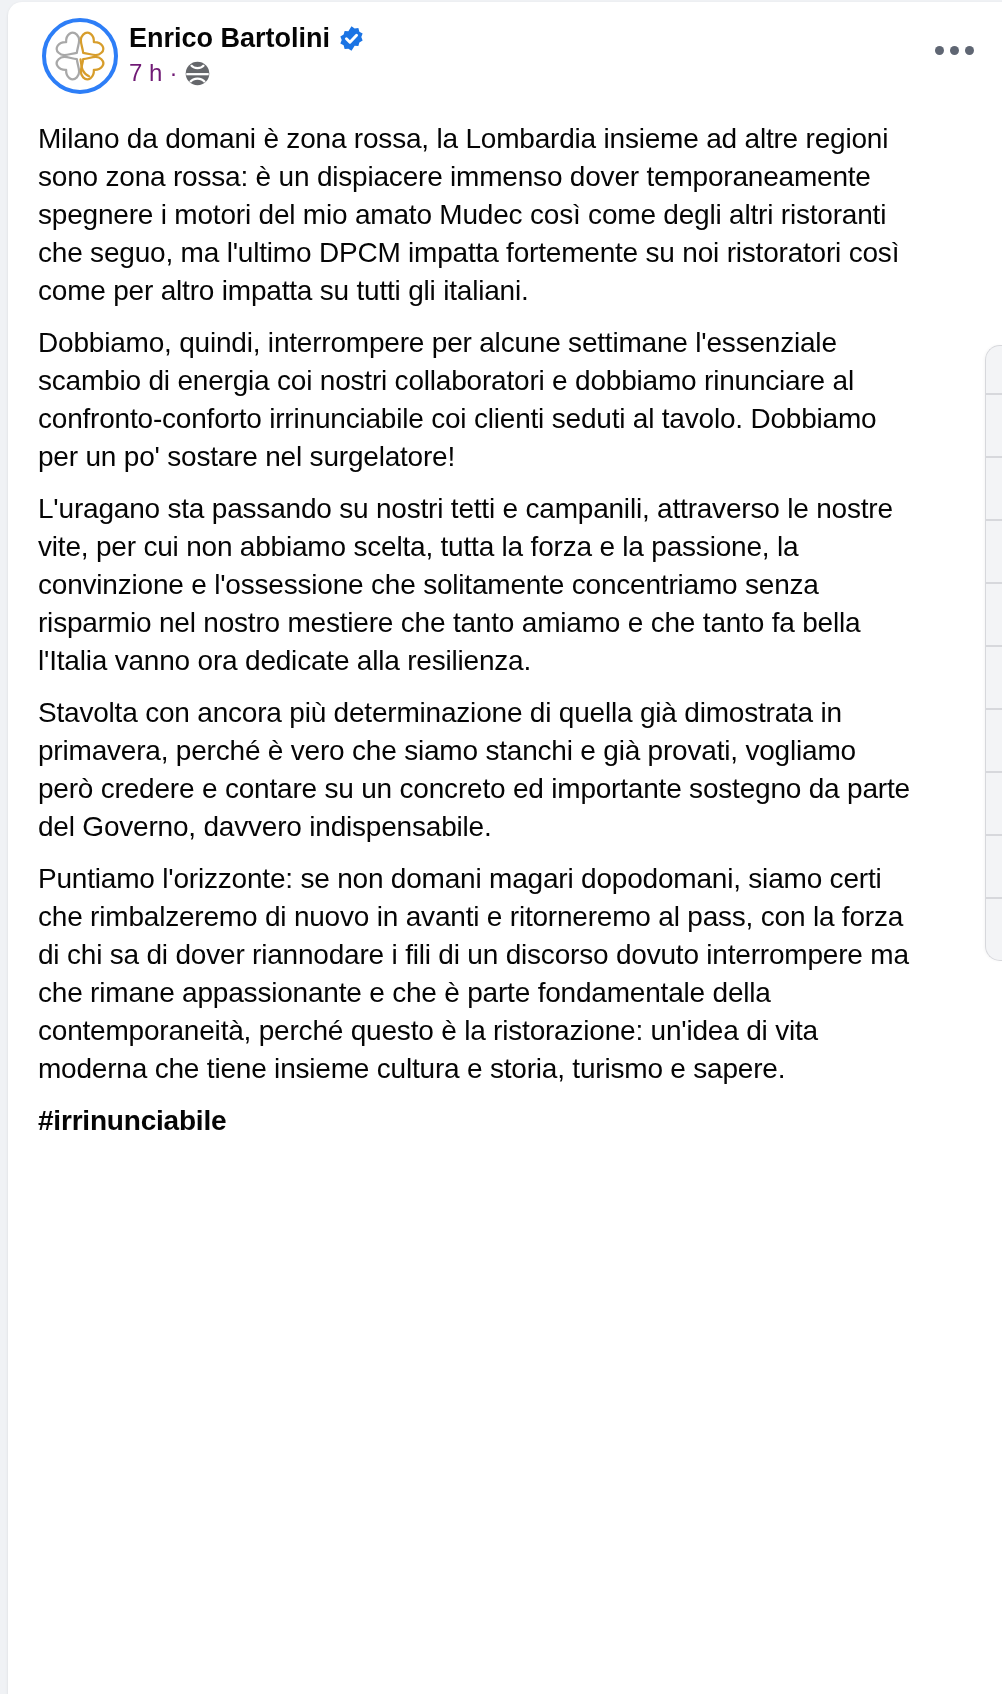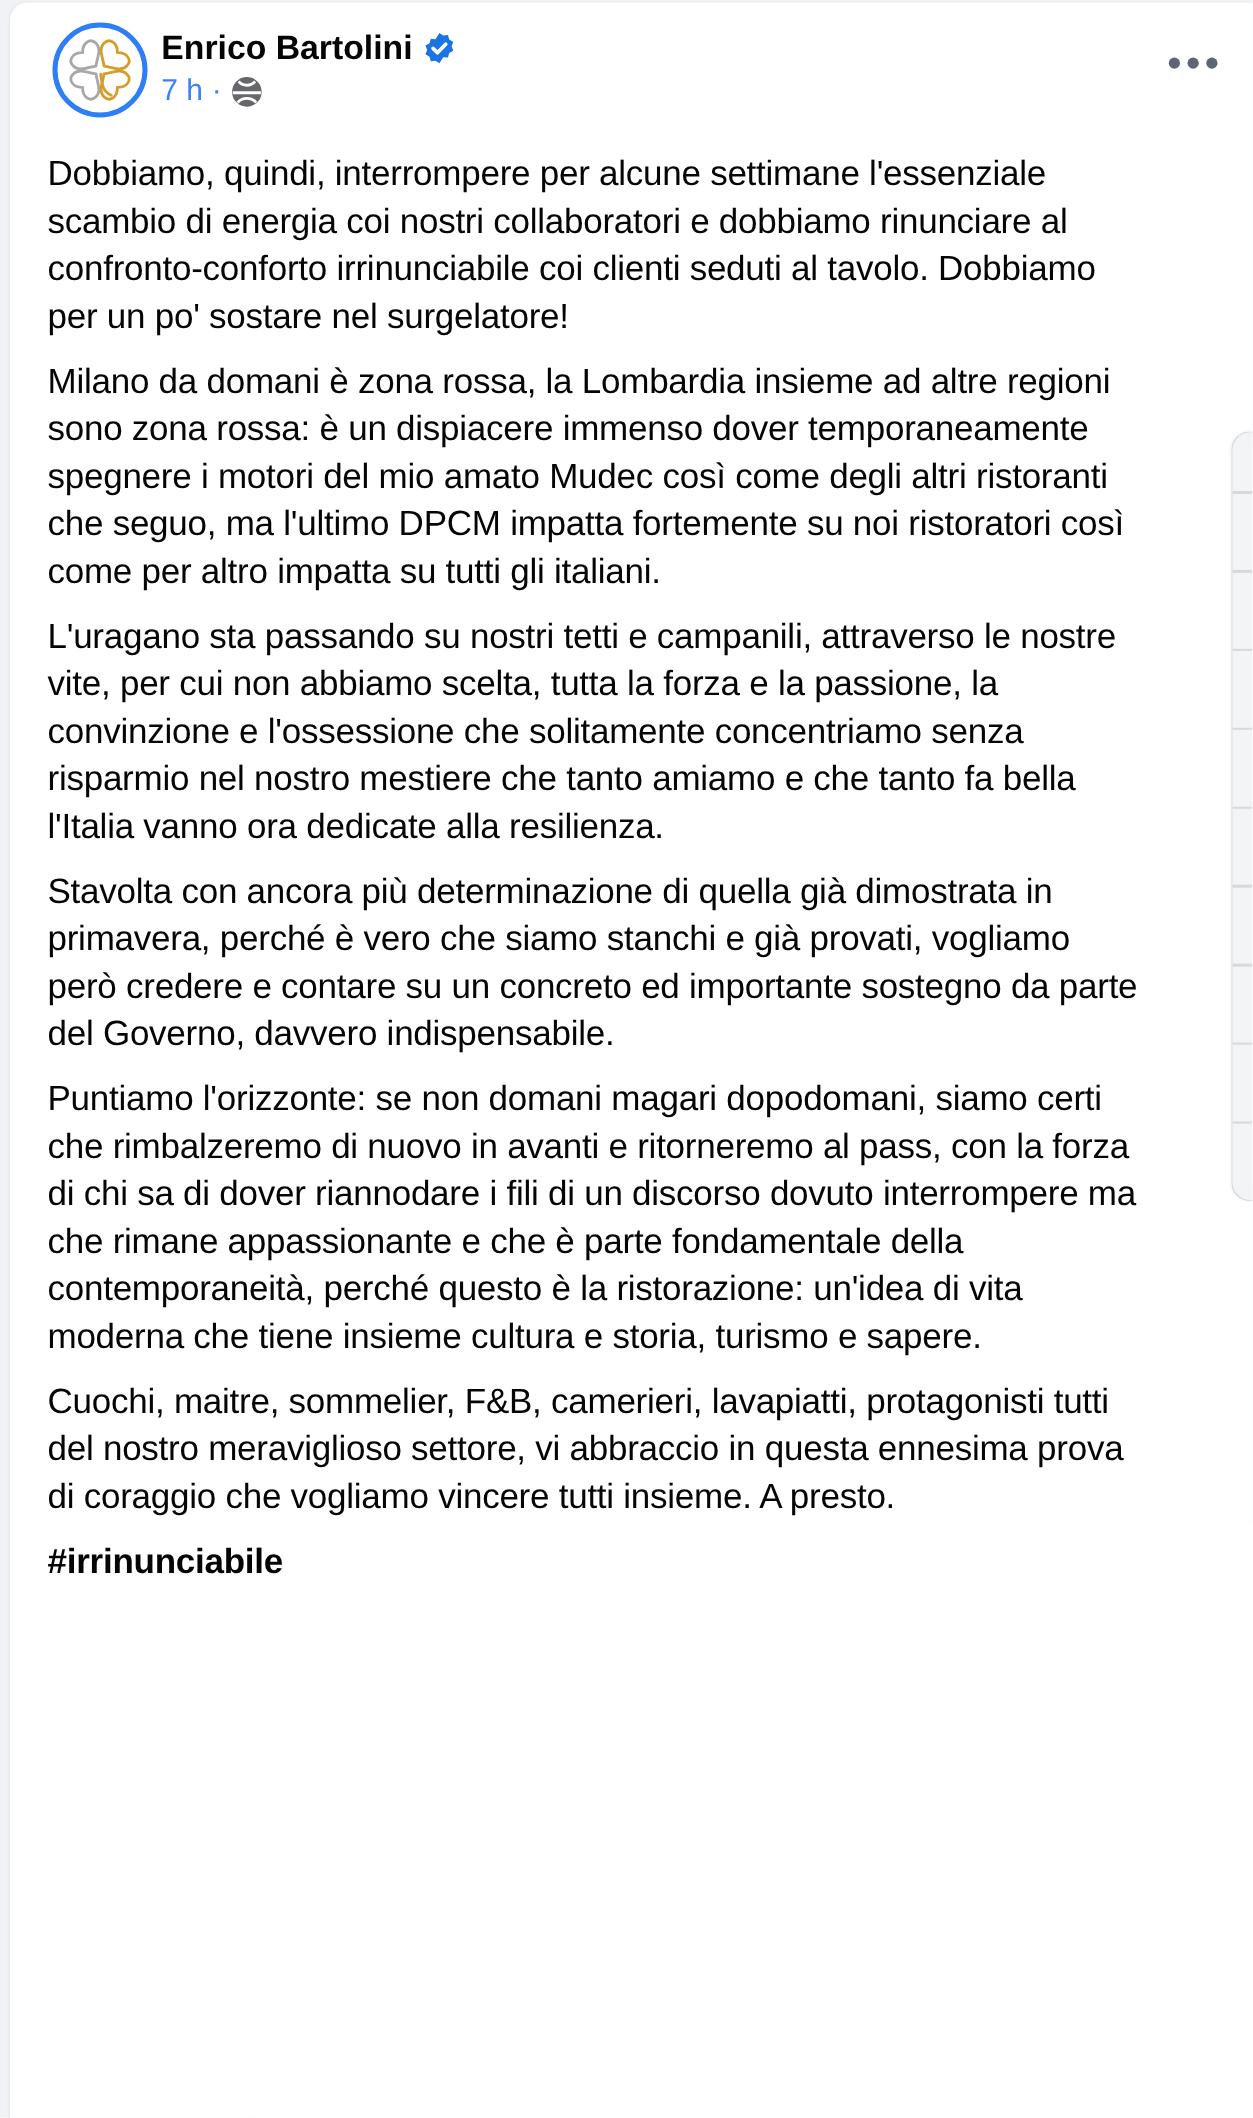--- a/index.html
+++ b/index.html
@@ -17,21 +17,21 @@
   
   .header{display:flex;align-items:flex-start;padding:16px 0 0 34px;position:relative;}
   .avatar{
     width:68px;height:68px;border-radius:50%;background:#fff;
     border:4px solid #2d7ef7;flex:0 0 auto;
     display:flex;align-items:center;justify-content:center;
   }
   .header-text{margin-left:11px;padding-top:4px;}
   .name-row{display:flex;align-items:center;gap:8px;}
   .author-name{font-size:27px;font-weight:700;color:#050505;line-height:32px;}
-  .meta-row{display:flex;align-items:center;gap:7px;margin-top:5px;color:#3b82f6;font-size:24px;line-height:28px;}
+  .meta-row{display:flex;align-items:center;gap:7px;margin-top:5px;color:#701a75;font-size:24px;line-height:28px;}
   .menu-dots{
     position:absolute;top:40px;right:50px;display:flex;gap:6px;
     padding:4px;cursor:pointer;
   }
   .menu-dots i{width:9px;height:9px;border-radius:50%;background:#5f6673;display:block;}
   
   .post-body{padding:26px 60px 0 30px;max-width:880px;}
   .post-body p{
     margin:0 0 14px 0;font-size:28px;line-height:38px;color:#050505;
     letter-spacing:-0.2px;
@@ -97,24 +97,23 @@
     </div>
 
     <div class="menu-dots">
       <i></i>
         <i></i>
         <i></i>
     </div>
   </div>
 
   <div class="post-body">
+    <p>Milano da domani è zona rossa, la Lombardia insieme ad altre regioni sono zona rossa: è un dispiacere immenso dover temporaneamente spegnere i motori del mio amato Mudec così come degli altri ristoranti che seguo, ma l'ultimo DPCM impatta fortemente su noi ristoratori così come per altro impatta su tutti gli italiani.</p>
     <p>Dobbiamo, quindi, interrompere per alcune settimane l'essenziale scambio di energia coi nostri collaboratori e dobbiamo rinunciare al confronto-conforto irrinunciabile coi clienti seduti al tavolo. Dobbiamo per un po' sostare nel surgelatore!</p>
-    <p>Milano da domani è zona rossa, la Lombardia insieme ad altre regioni sono zona rossa: è un dispiacere immenso dover temporaneamente spegnere i motori del mio amato Mudec così come degli altri ristoranti che seguo, ma l'ultimo DPCM impatta fortemente su noi ristoratori così come per altro impatta su tutti gli italiani.</p>
     <p>L'uragano sta passando su nostri tetti e campanili, attraverso le nostre vite, per cui non abbiamo scelta, tutta la forza e la passione, la convinzione e l'ossessione che solitamente concentriamo senza risparmio nel nostro mestiere che tanto amiamo e che tanto fa bella l'Italia vanno ora dedicate alla resilienza.</p>
     <p>Stavolta con ancora più determinazione di quella già dimostrata in primavera, perché è vero che siamo stanchi e già provati, vogliamo però credere e contare su un concreto ed importante sostegno da parte del Governo, davvero indispensabile.</p>
     <p>Puntiamo l'orizzonte: se non domani magari dopodomani, siamo certi che rimbalzeremo di nuovo in avanti e ritorneremo al pass, con la forza di chi sa di dover riannodare i fili di un discorso dovuto interrompere ma che rimane appassionante e che è parte fondamentale della contemporaneità, perché questo è la ristorazione: un'idea di vita moderna che tiene insieme cultura e storia, turismo e sapere.</p>
-    <p>Cuochi, maitre, sommelier, F&amp;B, camerieri, lavapiatti, protagonisti tutti del nostro meraviglioso settore, vi abbraccio in questa ennesima prova di coraggio che vogliamo vincere tutti insieme. A presto.</p>
     <p class="hashtag">#irrinunciabile</p>
   </div>
 
 </div>
 
 <div class="edge-panel"></div>
 
 </body></html>

